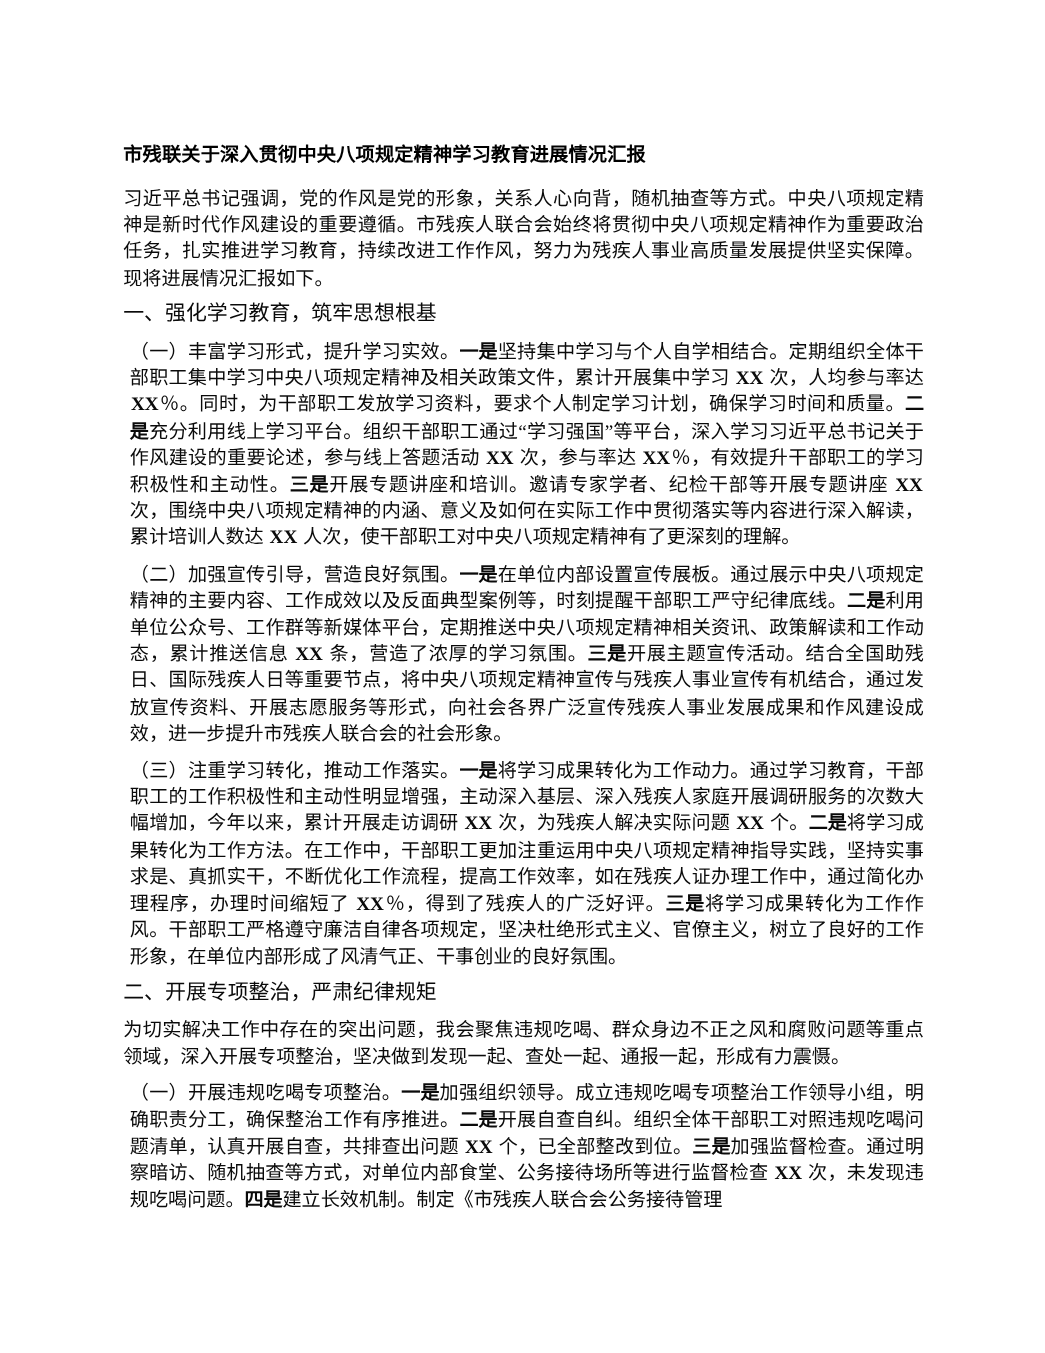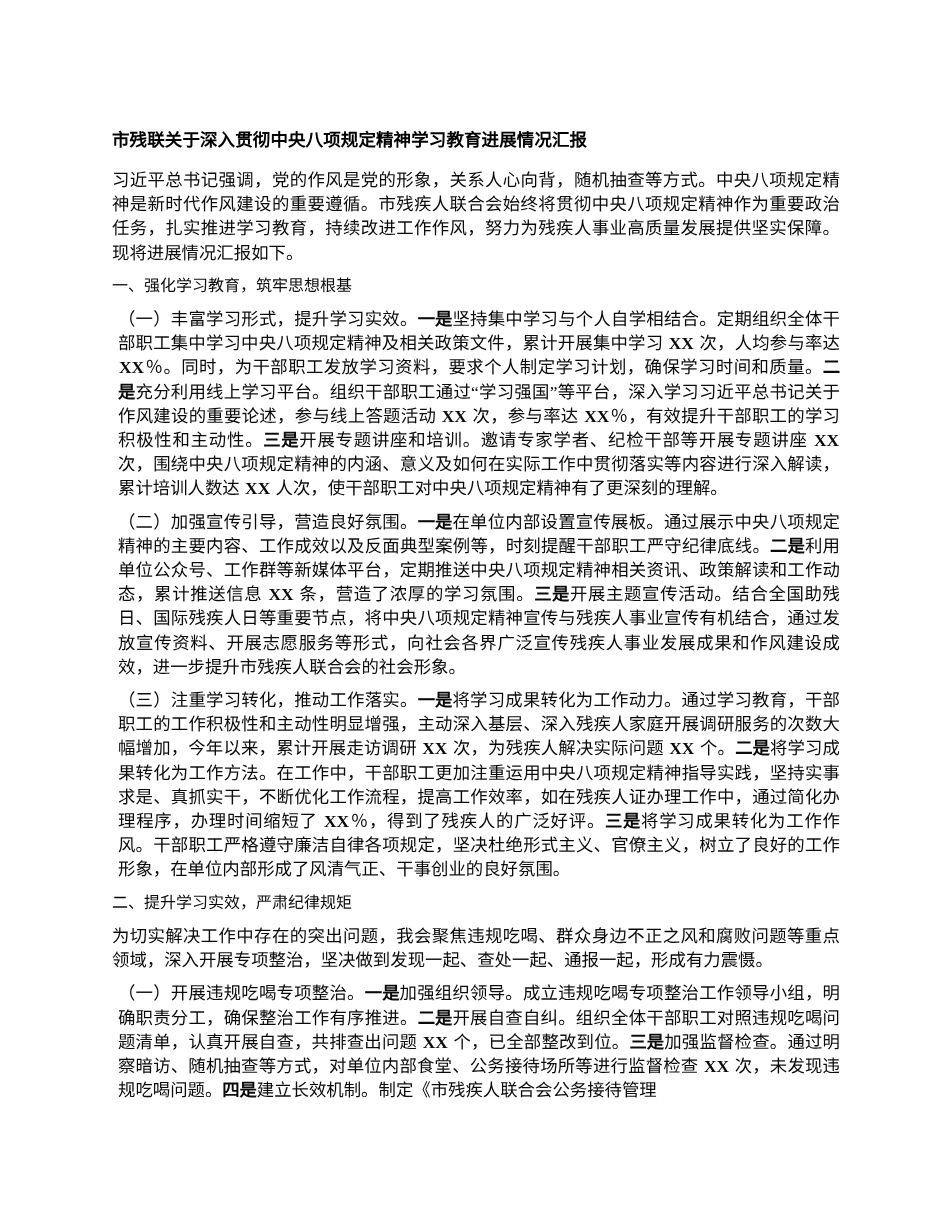--- a/index.html
+++ b/index.html
@@ -39,21 +39,21 @@
     margin: 0 0 9px 0;
     text-align: justify;
     text-justify: inter-ideograph;
     letter-spacing: 0px;
     color: #0a0a0a;
   }
   .para.sub {
     padding-left: 6px;
   }
   .heading {
-    font-size: 16px;
+    font-size: 19px;
     line-height: 24.2px;
     margin: 0 0 9px 0;
     text-align: left;
     color: #0a0a0a;
   }
   b.hei {
     font-family: Liberation Serif, serif;
     font-weight: bold;
     letter-spacing: -0.2px;
   }
@@ -74,19 +74,19 @@
 
   <p class="heading">一、强化学习教育，筑牢思想根基</p>
 
 
   <p class="para sub"><span>（一）丰富学习形式，提升学习实效。</span><b class="hei">一是</b><span>坚持集中学习与个人自学相结合。定期组织全体干部职工集中学习中央八项规定精神及相关政策文件，累计开展集中学习 </span><b class="num">XX</b><span> 次，人均参与率达 </span><b class="num">XX</b><span>％。同时，为干部职工发放学习资料，要求个人制定学习计划，确保学习时间和质量。</span><b class="hei">二是</b><span>充分利用线上学习平台。组织干部职工通过“学习强国”等平台，深入学习习近平总书记关于作风建设的重要论述，参与线上答题活动 </span><b class="num">XX</b><span> 次，参与率达 </span><b class="num">XX</b><span>％，有效提升干部职工的学习积极性和主动性。</span><b class="hei">三是</b><span>开展专题讲座和培训。邀请专家学者、纪检干部等开展专题讲座 </span><b class="num">XX</b><span> 次，围绕中央八项规定精神的内涵、意义及如何在实际工作中贯彻落实等内容进行深入解读，累计培训人数达 </span><b class="num">XX</b><span> 人次，使干部职工对中央八项规定精神有了更深刻的理解。</span></p>
 
   <p class="para sub"><span>（二）加强宣传引导，营造良好氛围。</span><b class="hei">一是</b><span>在单位内部设置宣传展板。通过展示中央八项规定精神的主要内容、工作成效以及反面典型案例等，时刻提醒干部职工严守纪律底线。</span><b class="hei">二是</b><span>利用单位公众号、工作群等新媒体平台，定期推送中央八项规定精神相关资讯、政策解读和工作动态，累计推送信息 </span><b class="num">XX</b><span> 条，营造了浓厚的学习氛围。</span><b class="hei">三是</b><span>开展主题宣传活动。结合全国助残日、国际残疾人日等重要节点，将中央八项规定精神宣传与残疾人事业宣传有机结合，通过发放宣传资料、开展志愿服务等形式，向社会各界广泛宣传残疾人事业发展成果和作风建设成效，进一步提升市残疾人联合会的社会形象。</span></p>
 
   <p class="para sub"><span>（三）注重学习转化，推动工作落实。</span><b class="hei">一是</b><span>将学习成果转化为工作动力。通过学习教育，干部职工的工作积极性和主动性明显增强，主动深入基层、深入残疾人家庭开展调研服务的次数大幅增加，今年以来，累计开展走访调研 </span><b class="num">XX</b><span> 次，为残疾人解决实际问题 </span><b class="num">XX</b><span> 个。</span><b class="hei">二是</b><span>将学习成果转化为工作方法。在工作中，干部职工更加注重运用中央八项规定精神指导实践，坚持实事求是、真抓实干，不断优化工作流程，提高工作效率，如在残疾人证办理工作中，通过简化办理程序，办理时间缩短了 </span><b class="num">XX</b><span>％，得到了残疾人的广泛好评。</span><b class="hei">三是</b><span>将学习成果转化为工作作风。干部职工严格遵守廉洁自律各项规定，坚决杜绝形式主义、官僚主义，树立了良好的工作形象，在单位内部形成了风清气正、干事创业的良好氛围。</span></p>
 
-  <p class="heading">二、提升学习实效，严肃纪律规矩</p>
+  <p class="heading">二、开展专项整治，严肃纪律规矩</p>
 
   <p class="para">为切实解决工作中存在的突出问题，我会聚焦违规吃喝、群众身边不正之风和腐败问题等重点领域，深入开展专项整治，坚决做到发现一起、查处一起、通报一起，形成有力震慑。</p>
 
   <p class="para sub"><span>（一）开展违规吃喝专项整治。</span><b class="hei">一是</b><span>加强组织领导。成立违规吃喝专项整治工作领导小组，明确职责分工，确保整治工作有序推进。</span><b class="hei">二是</b><span>开展自查自纠。组织全体干部职工对照违规吃喝问题清单，认真开展自查，共排查出问题 </span><b class="num">XX</b><span> 个，已全部整改到位。</span><b class="hei">三是</b><span>加强监督检查。通过明察暗访、随机抽查等方式，对单位内部食堂、公务接待场所等进行监督检查 </span><b class="num">XX</b><span> 次，未发现违规吃喝问题。</span><b class="hei">四是</b><span>建立长效机制。制定《市残疾人联合会公务接待管理</span></p>
 
 </div>
 
 </body></html>

